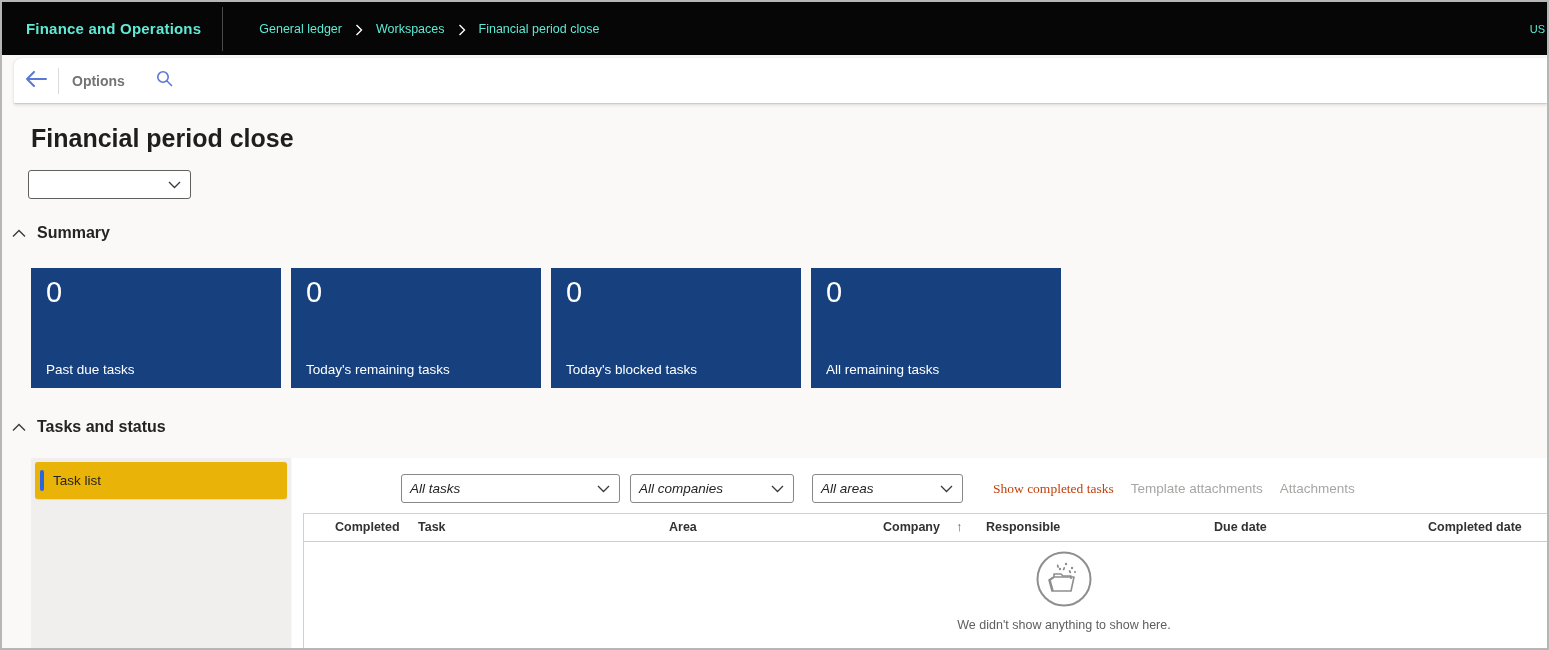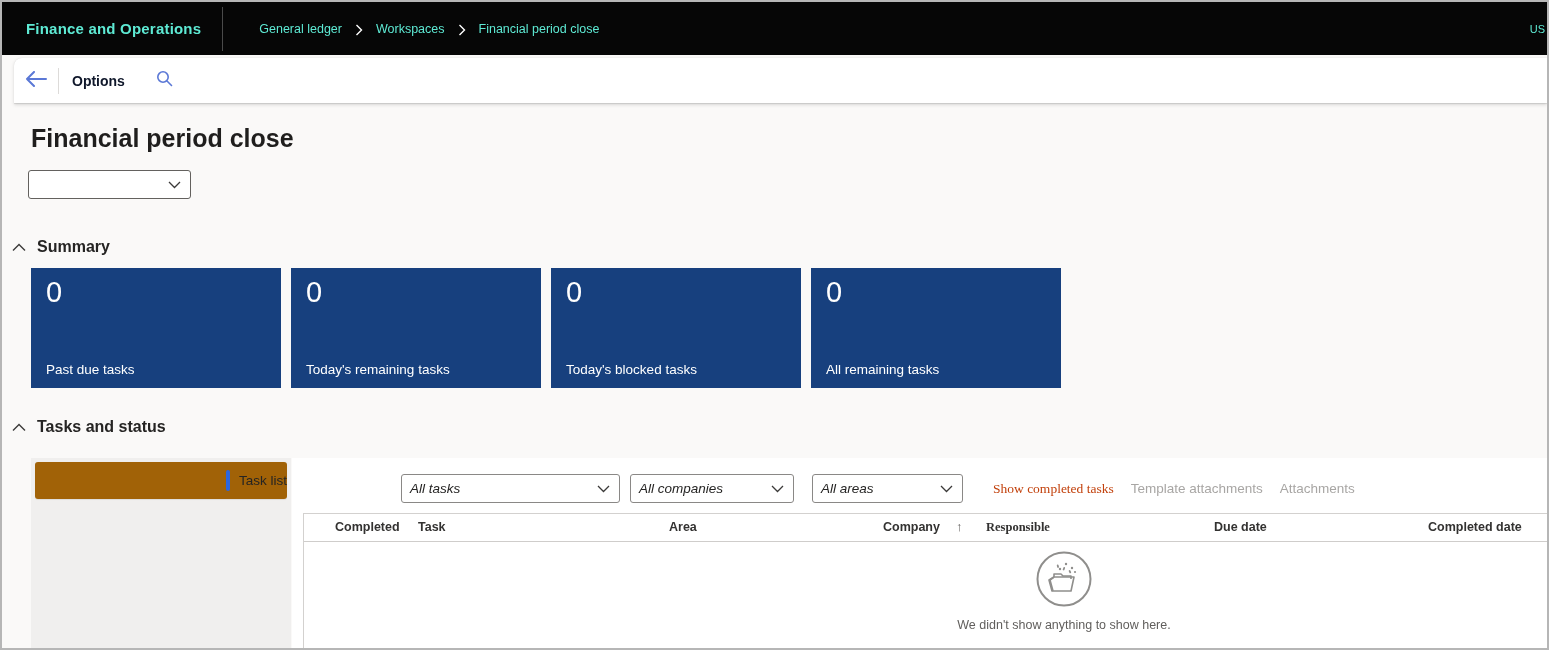--- a/index.html
+++ b/index.html
@@ -25,21 +25,21 @@
 
   
   .toolbar{
     position:absolute; left:12px; top:56px; right:0; height:45px;
     background:#ffffff; border-top-left-radius:8px;
     box-shadow:0 1.6px 3.6px rgba(0,0,0,.13), 0 .3px .9px rgba(0,0,0,.1);
     display:flex; align-items:center;
   }
   .back-btn{ width:44px; display:flex; justify-content:center; cursor:pointer; }
   .toolbar-sep{ width:1px; height:26px; background:#dddbd9; }
-  .options-btn{ margin-left:13px; font-size:14px; font-weight:700; color:#0f172a; cursor:pointer; }
+  .options-btn{ margin-left:13px; font-size:14px; font-weight:700; color:#737373; cursor:pointer; }
   .toolbar-search{ margin-left:31px; cursor:pointer; display:flex; }
 
   
   .page-title{
     position:absolute; left:29px; top:122px;
     font-size:25px; font-weight:700; color:#1f1e1d;
   }
 
   .combo{
     position:absolute; background:#fff; border:1px solid #63615e; border-radius:3px;
@@ -49,42 +49,41 @@
     white-space:nowrap; overflow:hidden; }
   .combo .combo-chevron{ padding-right:9px; display:flex; }
   .schedule-combo{ left:26px; top:168px; width:163px; }
 
   
   .section-header{
     position:absolute; display:flex; align-items:center; gap:11px; cursor:pointer;
   }
   .section-header .caret{ display:flex; }
   .section-header .section-label{ font-size:16px; font-weight:700; color:#252423; }
-  .summary-header{ left:10px; top:236px; }
+  .summary-header{ left:10px; top:222px; }
   .tasks-header{ left:10px; top:416px; }
 
   
   .tiles{ position:absolute; left:29px; top:266px; display:flex; gap:10px; }
   .tile{
     width:250px; height:120px; background:#17407e; color:#ffffff;
     position:relative; cursor:pointer;
   }
   .tile .tile-count{ position:absolute; left:15px; top:8px; font-size:29px; font-weight:400; }
   .tile .tile-label{ position:absolute; left:15px; bottom:11px; font-size:13.5px; font-weight:400; }
 
   
   .task-list-panel{
     position:absolute; left:29px; top:456px; width:260px; bottom:0;
     background:#f0efee;
   }
   .task-list-item{
-    margin:4px; height:37px; background:#a16207; border-radius:3px;
+    margin:4px; height:37px; background:#eab308; border-radius:3px;
     display:flex; align-items:center; cursor:pointer;
     box-shadow:0 .3px .9px rgba(0,0,0,.08);
-    justify-content:flex-end;
   }
   .selected-pill{ width:4px; height:21px; border-radius:2px; background:#2b66e0; margin-left:5px; }
   .task-list-item .item-label{ margin-left:9px; font-size:13.5px; color:#252423; }
 
   .grid-pane{
     position:absolute; left:290px; top:456px; right:0; bottom:0; background:#ffffff;
   }
 
   
   .filter-row{ position:absolute; left:0; top:16px; right:0; height:29px; }
@@ -121,21 +120,21 @@
   }
   .col-label{
     position:absolute; top:6px; font-size:12.5px; font-weight:700; color:#333231;
     white-space:nowrap; cursor:pointer;
   }
   .col-completed{ left:31px; }
   .col-task{ left:114px; }
   .col-area{ left:365px; }
   .col-company{ left:579px; }
   .sort-arrow{ position:absolute; left:652px; top:5px; font-size:13px; font-weight:400; color:#605e5c; }
-  .col-responsible{ left:682px;font-family:Liberation Serif, serif; }
+  .col-responsible{ left:682px; }
   .col-duedate{ left:902px;padding-left:8px; }
   .col-completeddate{ left:1124px; }
 
   
   .empty-state{ position:absolute; left:760px; top:37px; width:0; }
   .empty-icon{ position:absolute; left:-28px; top:0; }
   .empty-message{
     position:absolute; left:-200px; top:67px; width:400px; text-align:center;
     font-size:12.5px; color:#605e5c; white-space:nowrap;
   }

